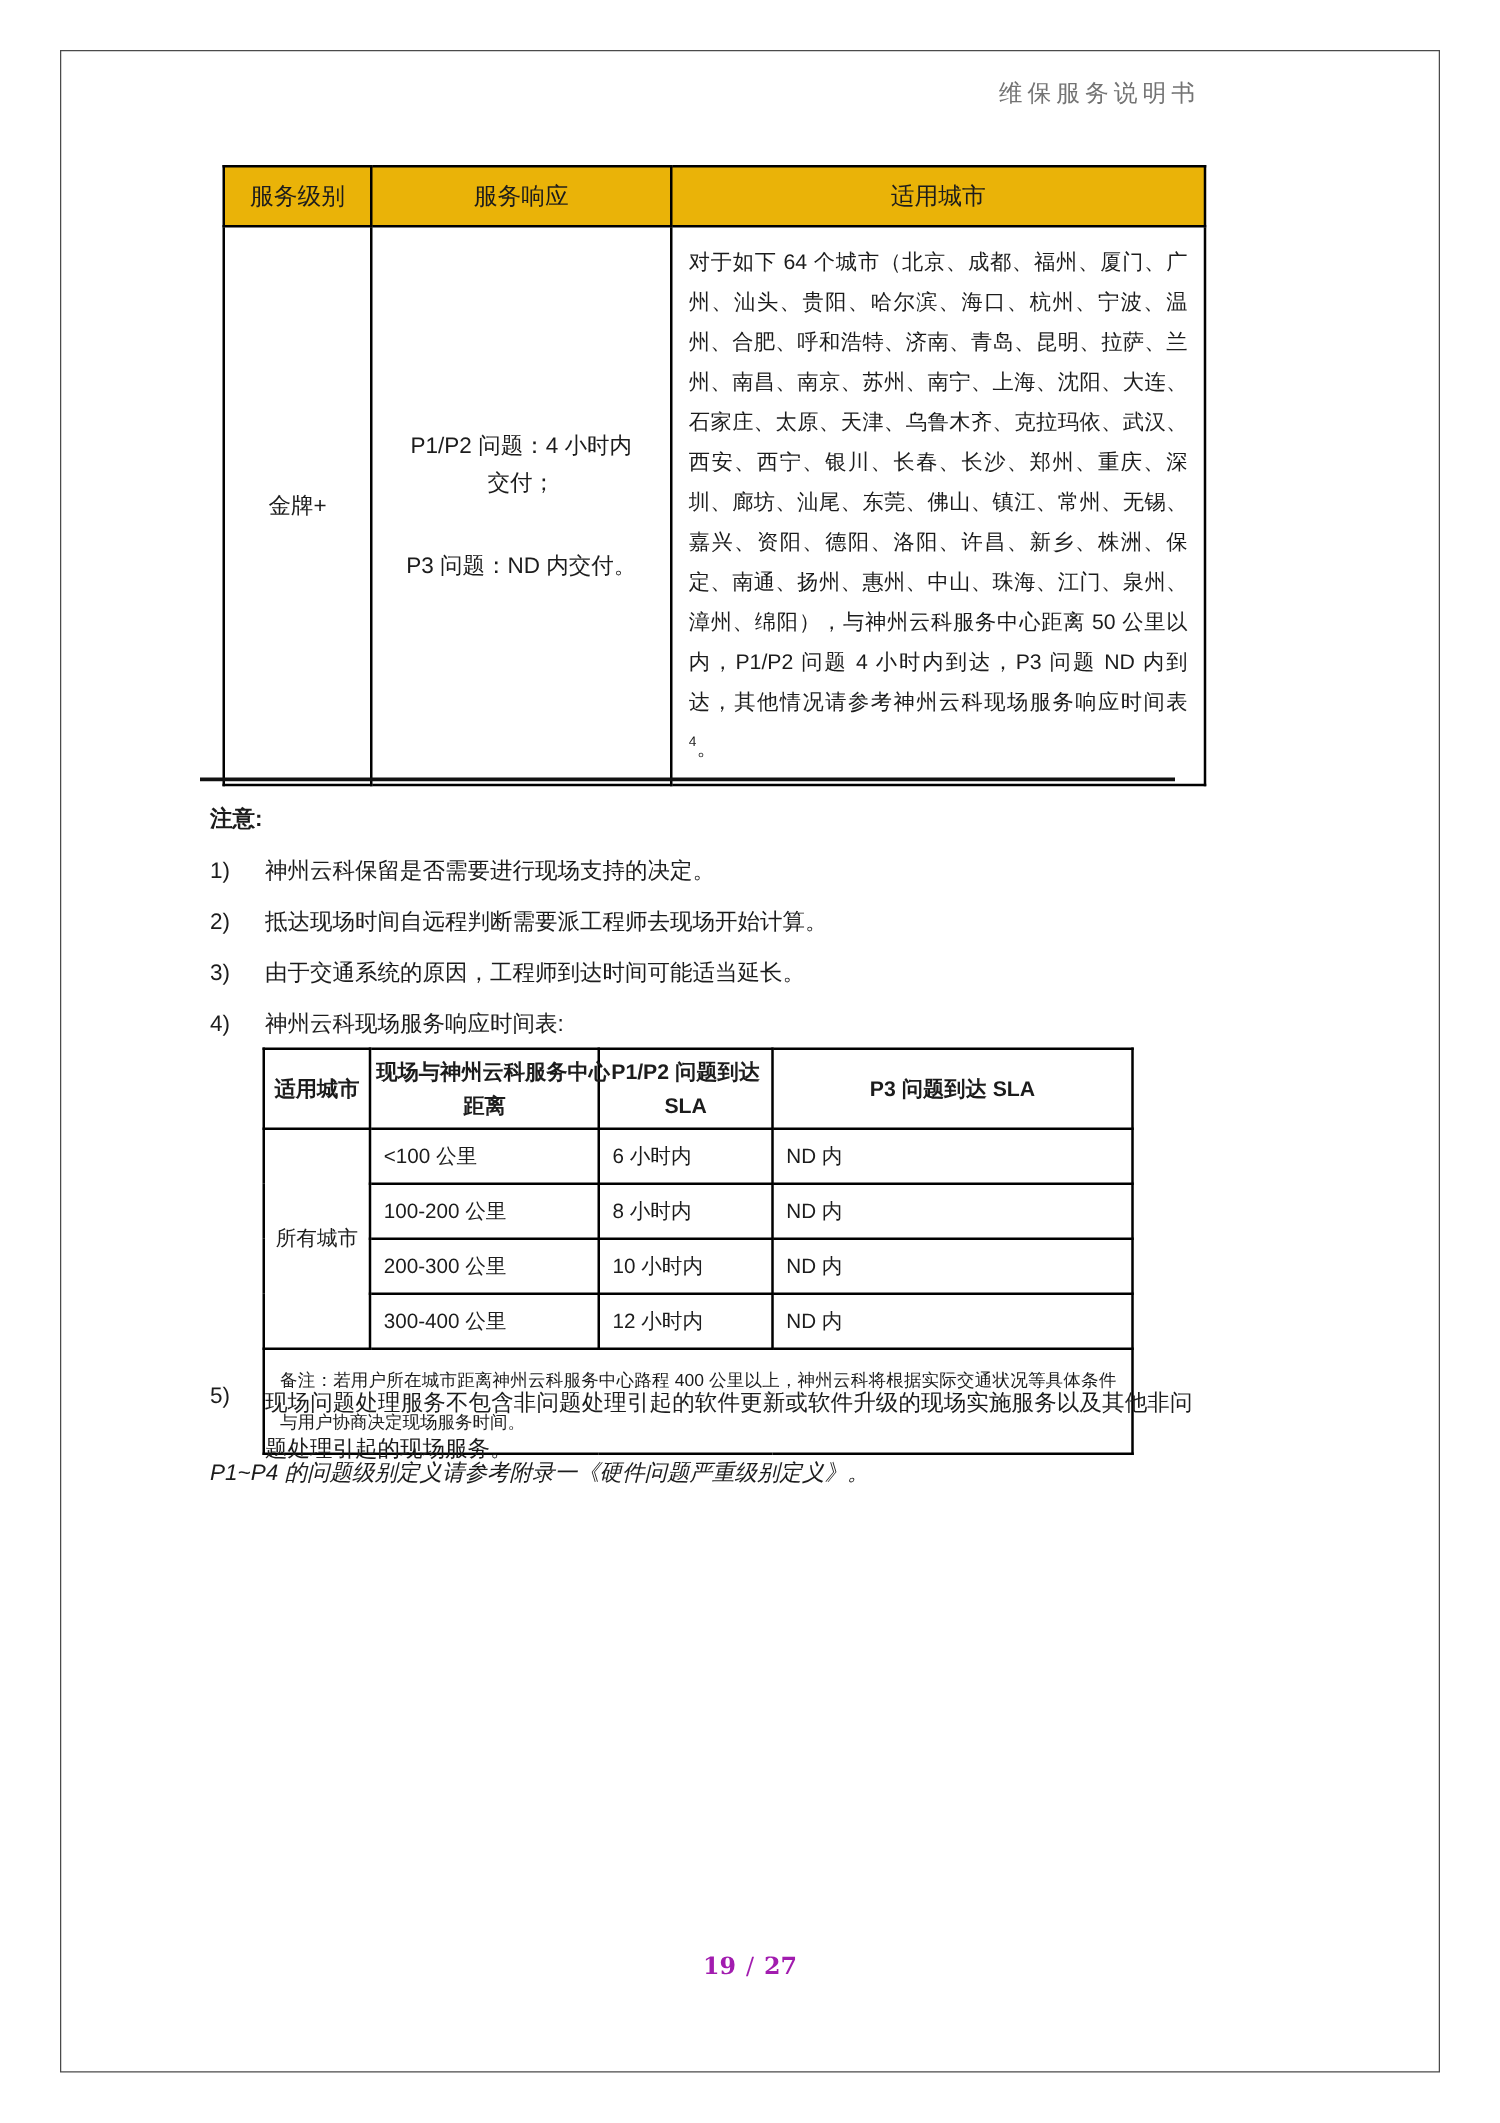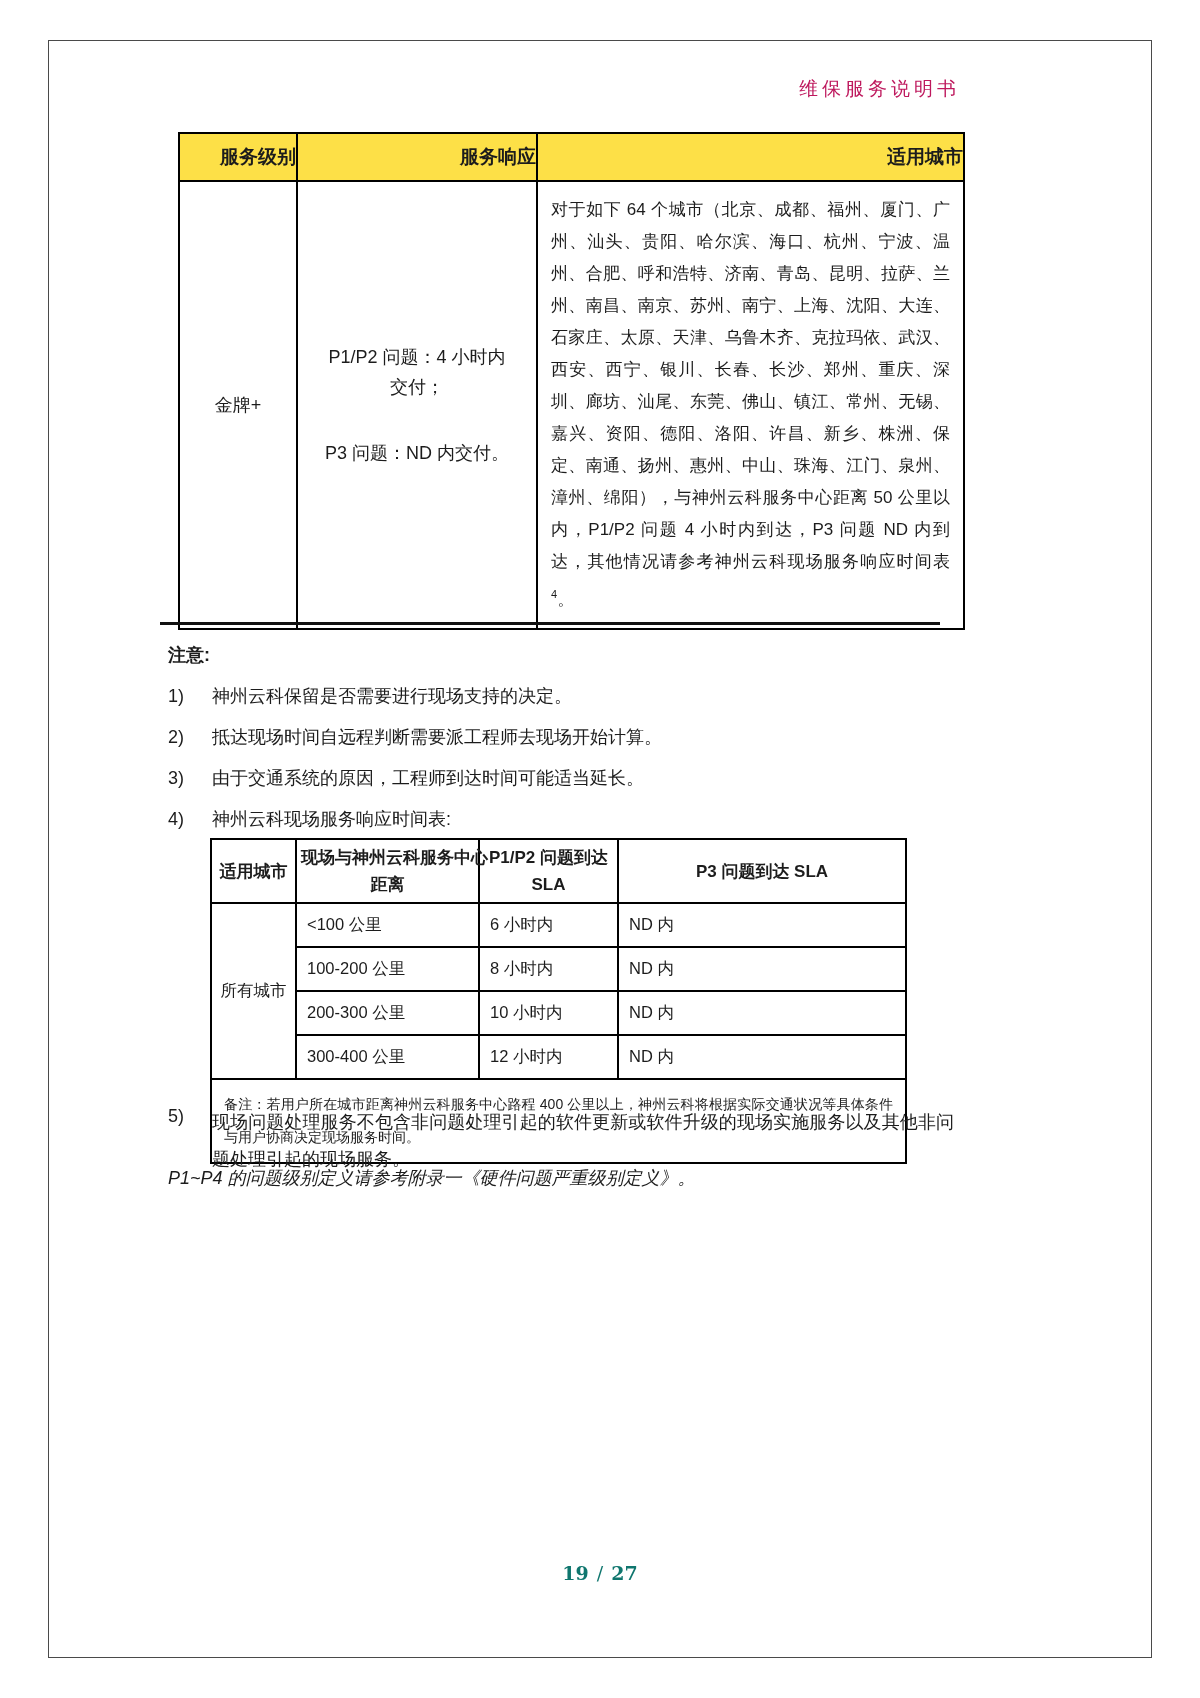--- a/index.html
+++ b/index.html
@@ -10,38 +10,38 @@
     color: #1c1c1c;
     position: relative;
   }
   .page { position: absolute; inset: 0; background: #fff; }
   .page-frame {
     position: absolute; left: 48px; top: 40px;
     width: 1104px; height: 1618px;
     border: 1px solid #4a4a4a;
   }
   .doc-header {
-    position: absolute; top: 76px; right: 240px;
+    position: absolute; top: 62px; right: 240px;
     font-family: "DejaVu Serif", "Liberation Serif", serif;
-    font-size: 19px; letter-spacing: 4px; color: #be185d;
+    font-size: 19px; letter-spacing: 4px; color: #737373;
   }
 
   
   table { border-collapse: collapse; }
   .t1 {
     position: absolute; left: 178px; top: 132px;
     width: 785px; table-layout: fixed;
   }
   .t1 th, .t1 td { border: 2px solid #000; }
   .t1 col.c1 { width: 118px; }
   .t1 col.c2 { width: 240px; }
   .t1 col.c3 { width: 427px; }
   .t1 th {
-    background: #fde047; font-size: 19px; font-weight: bold;
-    height: 48px; text-align: right; vertical-align: middle;
+    background: #eab308; font-size: 19px; font-weight: normal;
+    height: 48px; text-align: center; vertical-align: middle;
   }
   .t1 td { vertical-align: middle; }
   .level-cell { text-align: center; font-size: 18px; margin-top: 25px; }
   .resp-cell { text-align: center; font-size: 18px; line-height: 30px; padding: 6px 24px; }
   .resp-cell .p1 { margin-bottom: 36px; }
   .cities-cell {
     vertical-align: top; height: 418px;
     font-size: 17px; line-height: 32px;
     padding: 12px 13px; text-align: justify;
   }
@@ -97,21 +97,21 @@
   .t2 .remark-cell {
     padding: 8px 12px; font-size: 14px; line-height: 33px;
     text-align: justify;
   }
 
   
   .page-footer {
     position: absolute; left: 0; top: 1562px; width: 1200px;
     text-align: center;
     font-family: "DejaVu Serif", "Liberation Serif", serif;
-    font-size: 19px; font-weight: bold; color: #0f766e;
+    font-size: 19px; font-weight: bold; color: #a21caf;
   }
   .page-footer .sep { font-weight: normal; margin: 0 8px; }
 </style>
 </head>
 <body>
 
 <div class="page">
 
   <div class="page-frame"></div>
 

